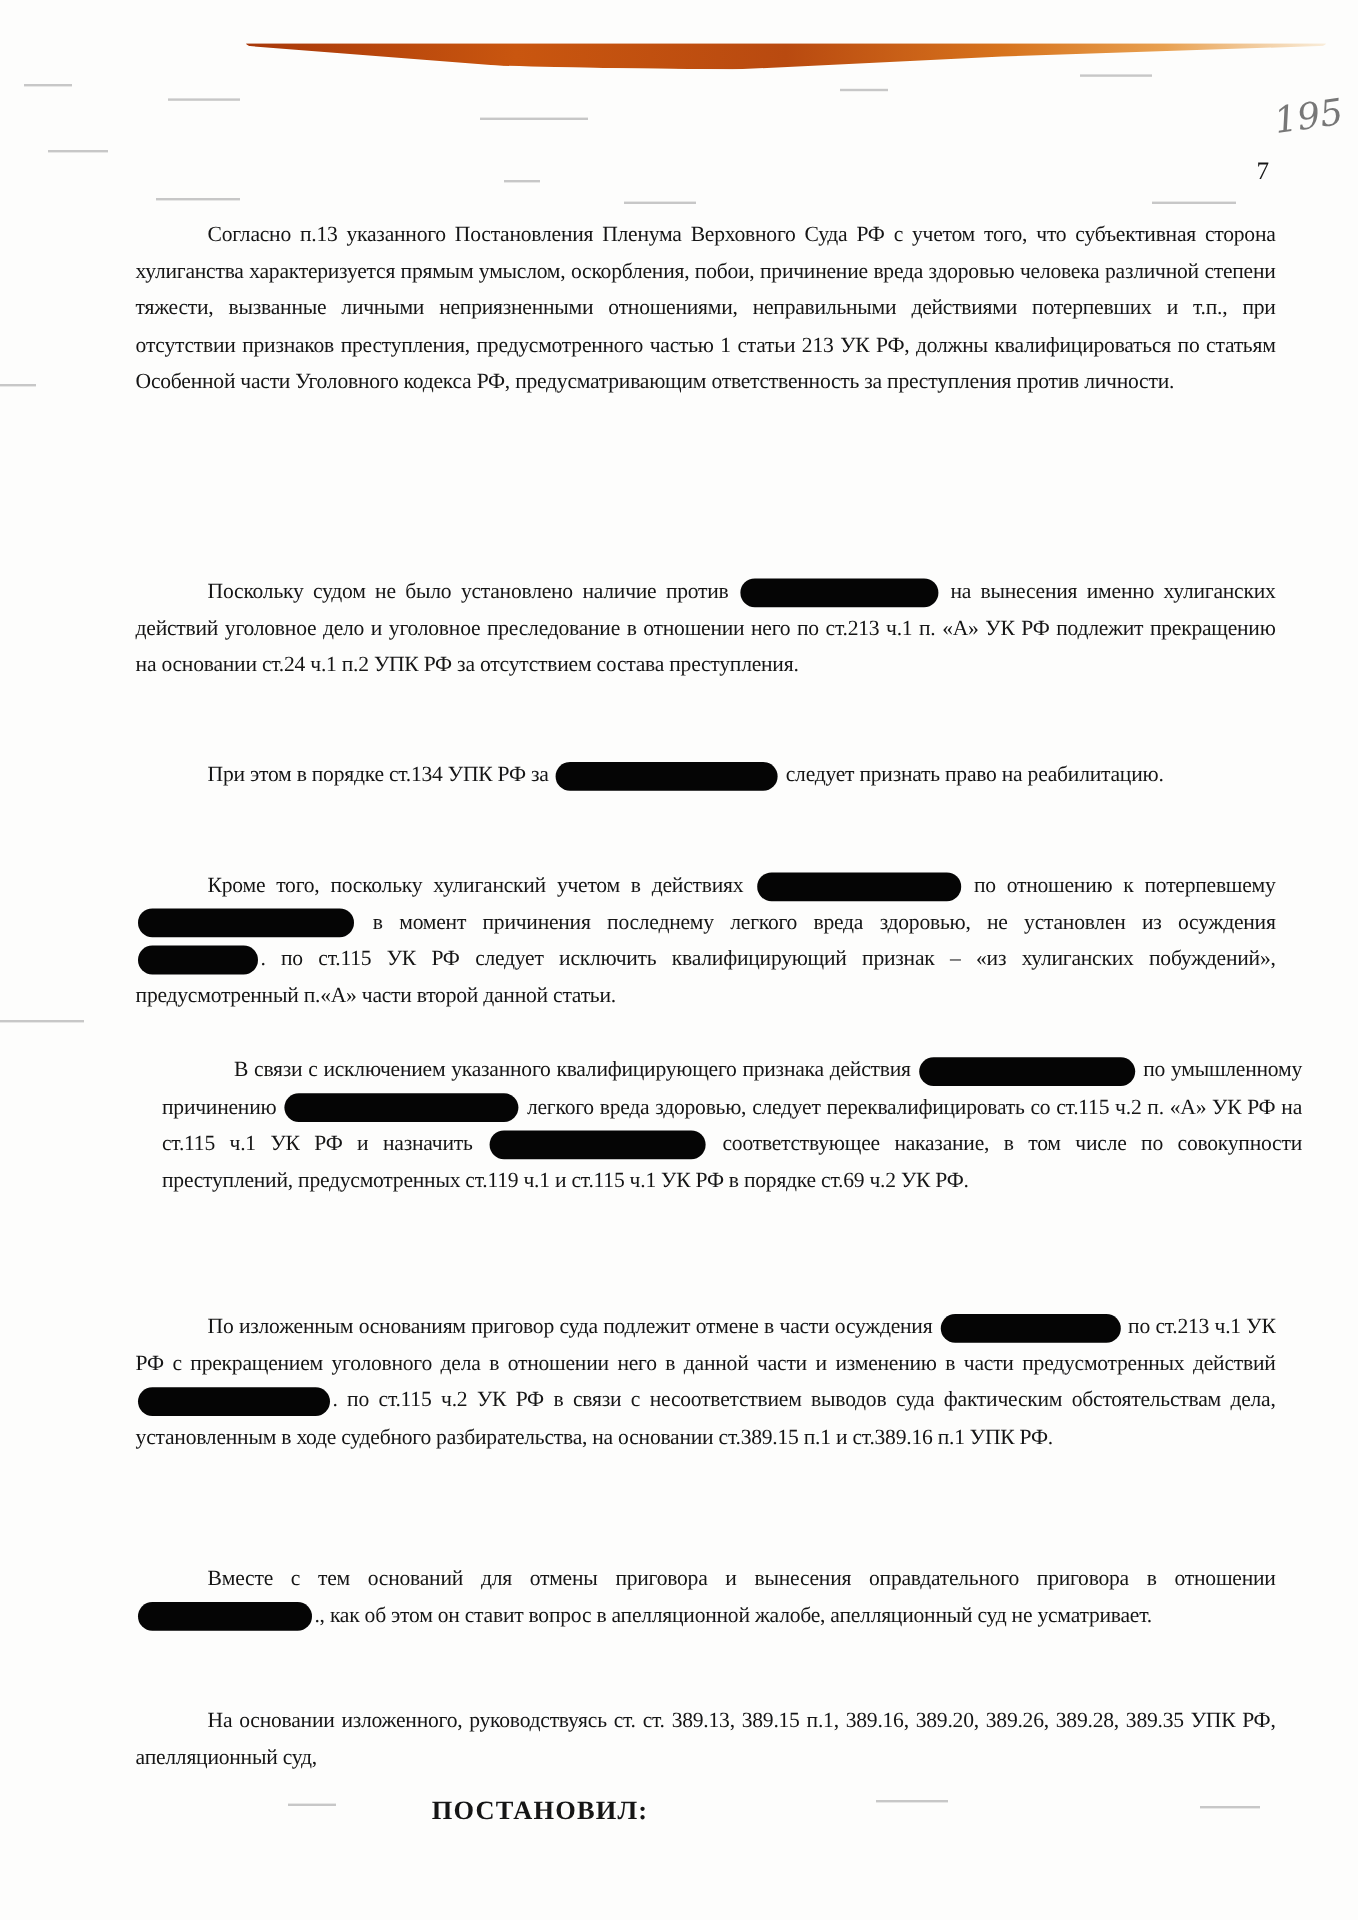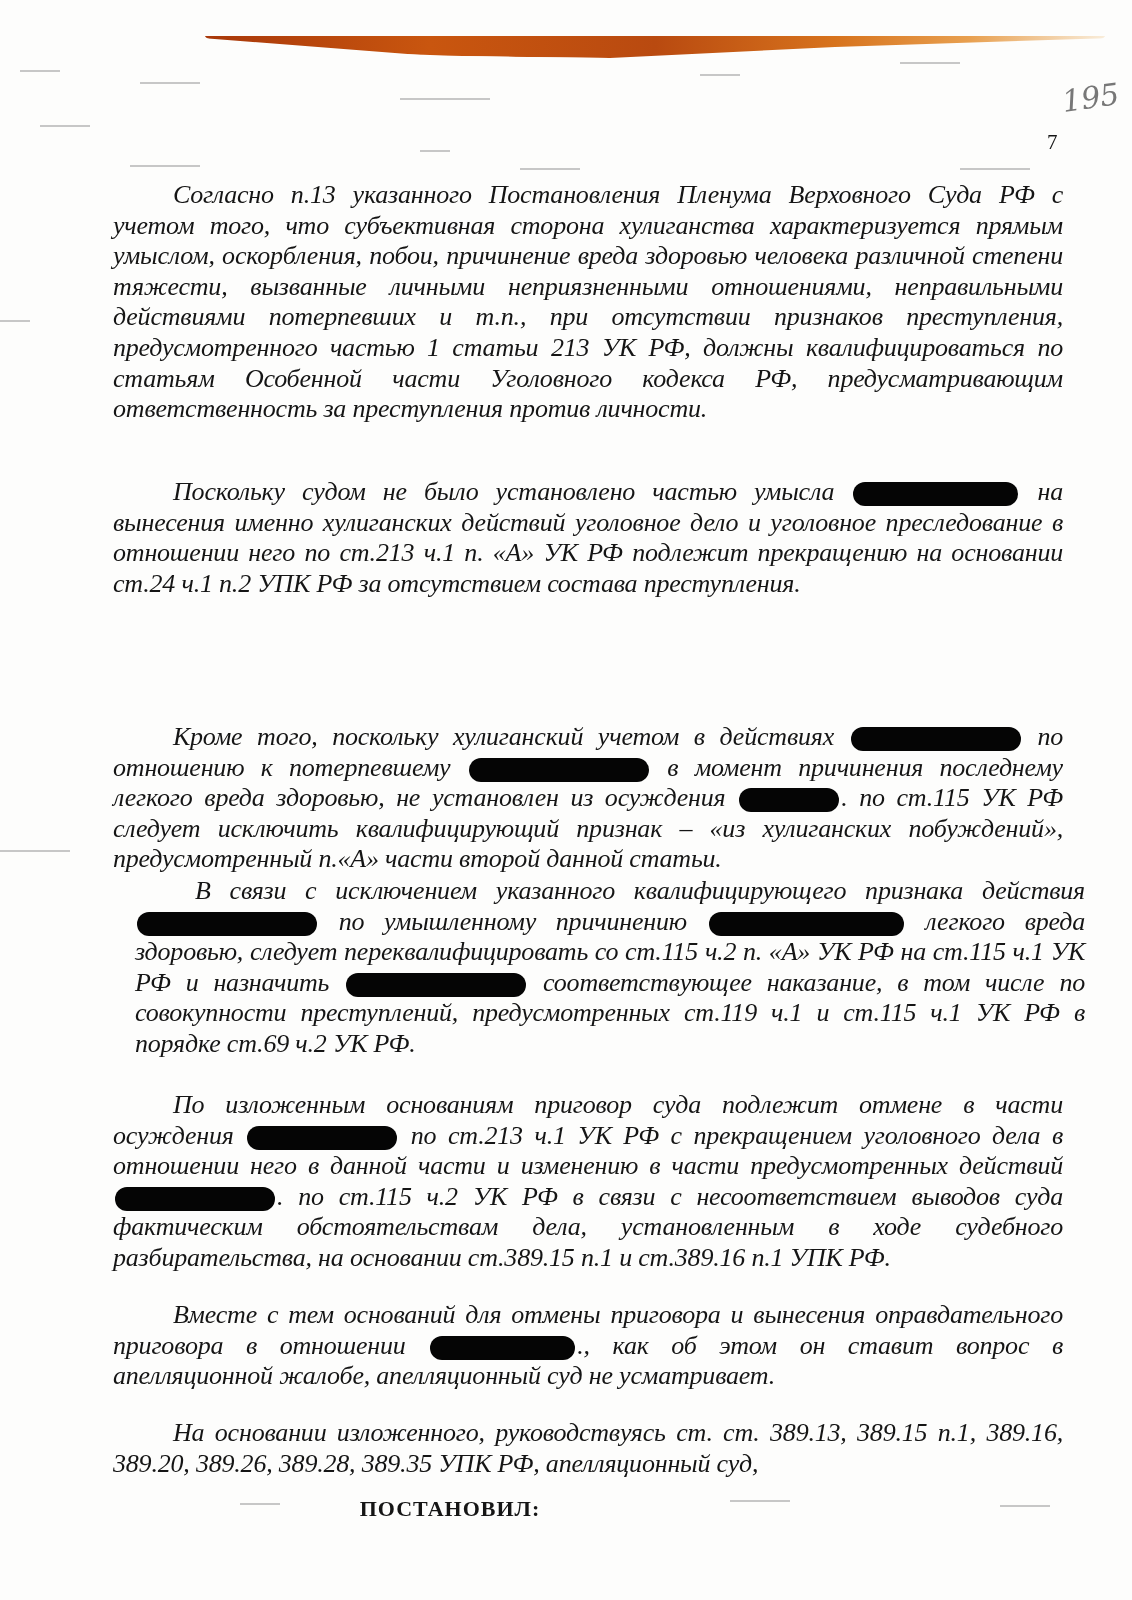--- a/index.html
+++ b/index.html
@@ -19,23 +19,22 @@
     }
     .noise { position: absolute; height: 2px; background: #9a9a9a; opacity: .55; }
     .handwritten {
       position: absolute; left: 1062px; top: 80px;
       font-family: "DejaVu Serif", serif; font-style: italic; font-size: 30px;
       color: #777; transform: rotate(-8deg);
     }
     .page-number { position: absolute; left: 1047px; top: 130px; font-size: 21px; }
     .para {
       position: absolute; left: 113px; width: 950px;
-      font-size: 26px; line-height: 30.6px; text-align: justify;
+      font-size: 18px; line-height: 30.6px; text-align: justify;
       letter-spacing: -0.2px;
-      font-style: italic;
     }
     .para .indent { display: inline-block; width: 60px; }
     .redact {
       display: inline-block; background: #050505; border-radius: 14px;
       vertical-align: middle; height: 24px; margin: 0 2px;
     }
     .heading {
       position: absolute; left: 0; width: 900px; top: 1496px;
       text-align: center; font-size: 22px; font-weight: bold; letter-spacing: 1px;
     }
@@ -63,25 +62,30 @@
   <div class="noise" style="left:1000px;top:1505px;width:50px;"></div>
 
   <div class="handwritten">195</div>
   <div class="page-number">7</div>
 
   <div class="para" style="top:180px;">
     <span class="indent"></span><span>Согласно п.13 указанного Постановления Пленума Верховного Суда РФ с учетом того, что субъективная сторона хулиганства характеризуется прямым умыслом, оскорбления, побои, причинение вреда здоровью человека различной степени тяжести, вызванные личными неприязненными отношениями, неправильными действиями потерпевших и т.п., при отсутствии признаков преступления, предусмотренного частью 1 статьи 213 УК РФ, должны квалифицироваться по статьям Особенной части Уголовного кодекса РФ, предусматривающим ответственность за преступления против личности.</span>
   </div>
 
   <div class="para" style="top:477px;">
-    <span class="indent"></span><span>Поскольку судом не было установлено частью умысла</span>
+    <span class="indent"></span><span>Поскольку судом не было установлено наличие против</span>
     <span class="redact" style="width:165px;"></span>
     <span>на вынесения именно хулиганских действий уголовное дело и уголовное преследование в отношении него по ст.213 ч.1 п. «А» УК РФ подлежит прекращению на основании ст.24 ч.1 п.2 УПК РФ за отсутствием состава преступления.</span>
   </div>
 
+  <div class="para" style="top:630px;">
+    <span class="indent"></span><span>При этом в порядке ст.134 УПК РФ за</span>
+    <span class="redact" style="width:185px;"></span>
+    <span>следует признать право на реабилитацию.</span>
+  </div>
 
   <div class="para" style="top:722px;">
     <span class="indent"></span><span>Кроме того, поскольку хулиганский учетом в действиях</span>
     <span class="redact" style="width:170px;"></span>
     <span>по отношению к потерпевшему</span>
     <span class="redact" style="width:180px;"></span>
     <span>в момент причинения последнему легкого вреда здоровью, не установлен из осуждения</span>
     <span class="redact" style="width:100px;"></span><span>. по ст.115 УК РФ следует исключить квалифицирующий признак – «из хулиганских побуждений», предусмотренный п.«А» части второй данной статьи.</span>
   </div>
 

